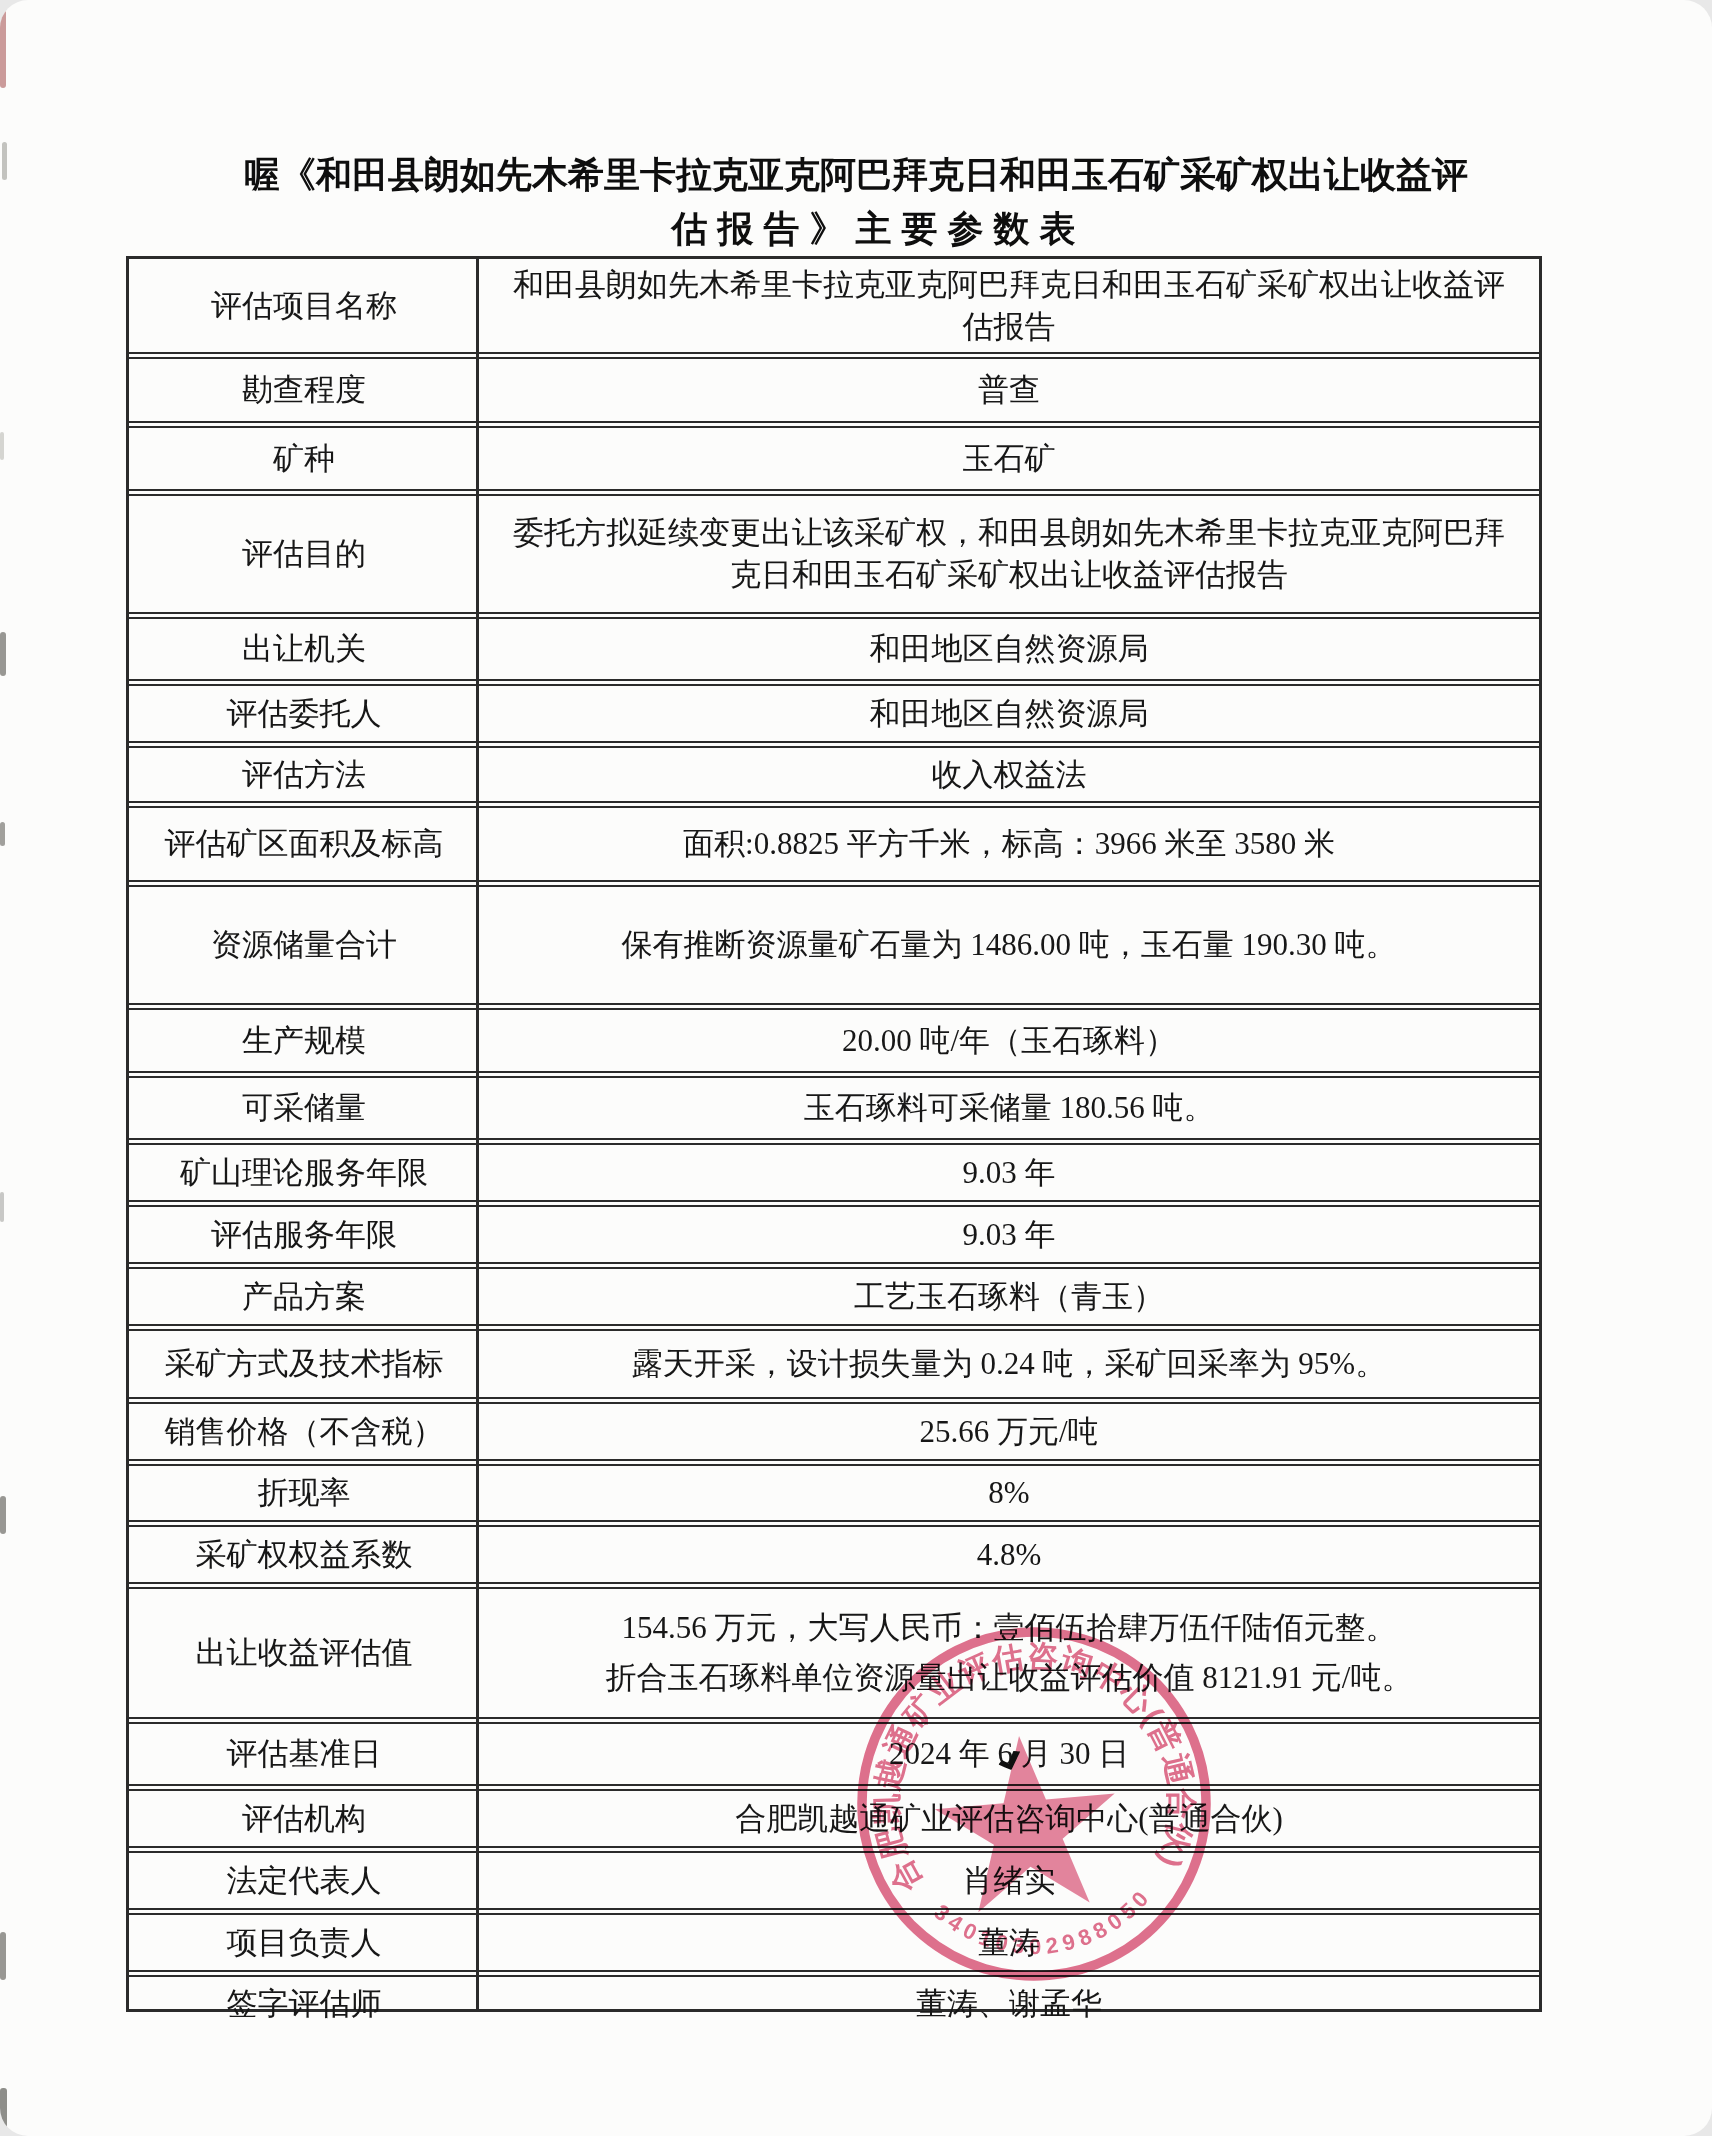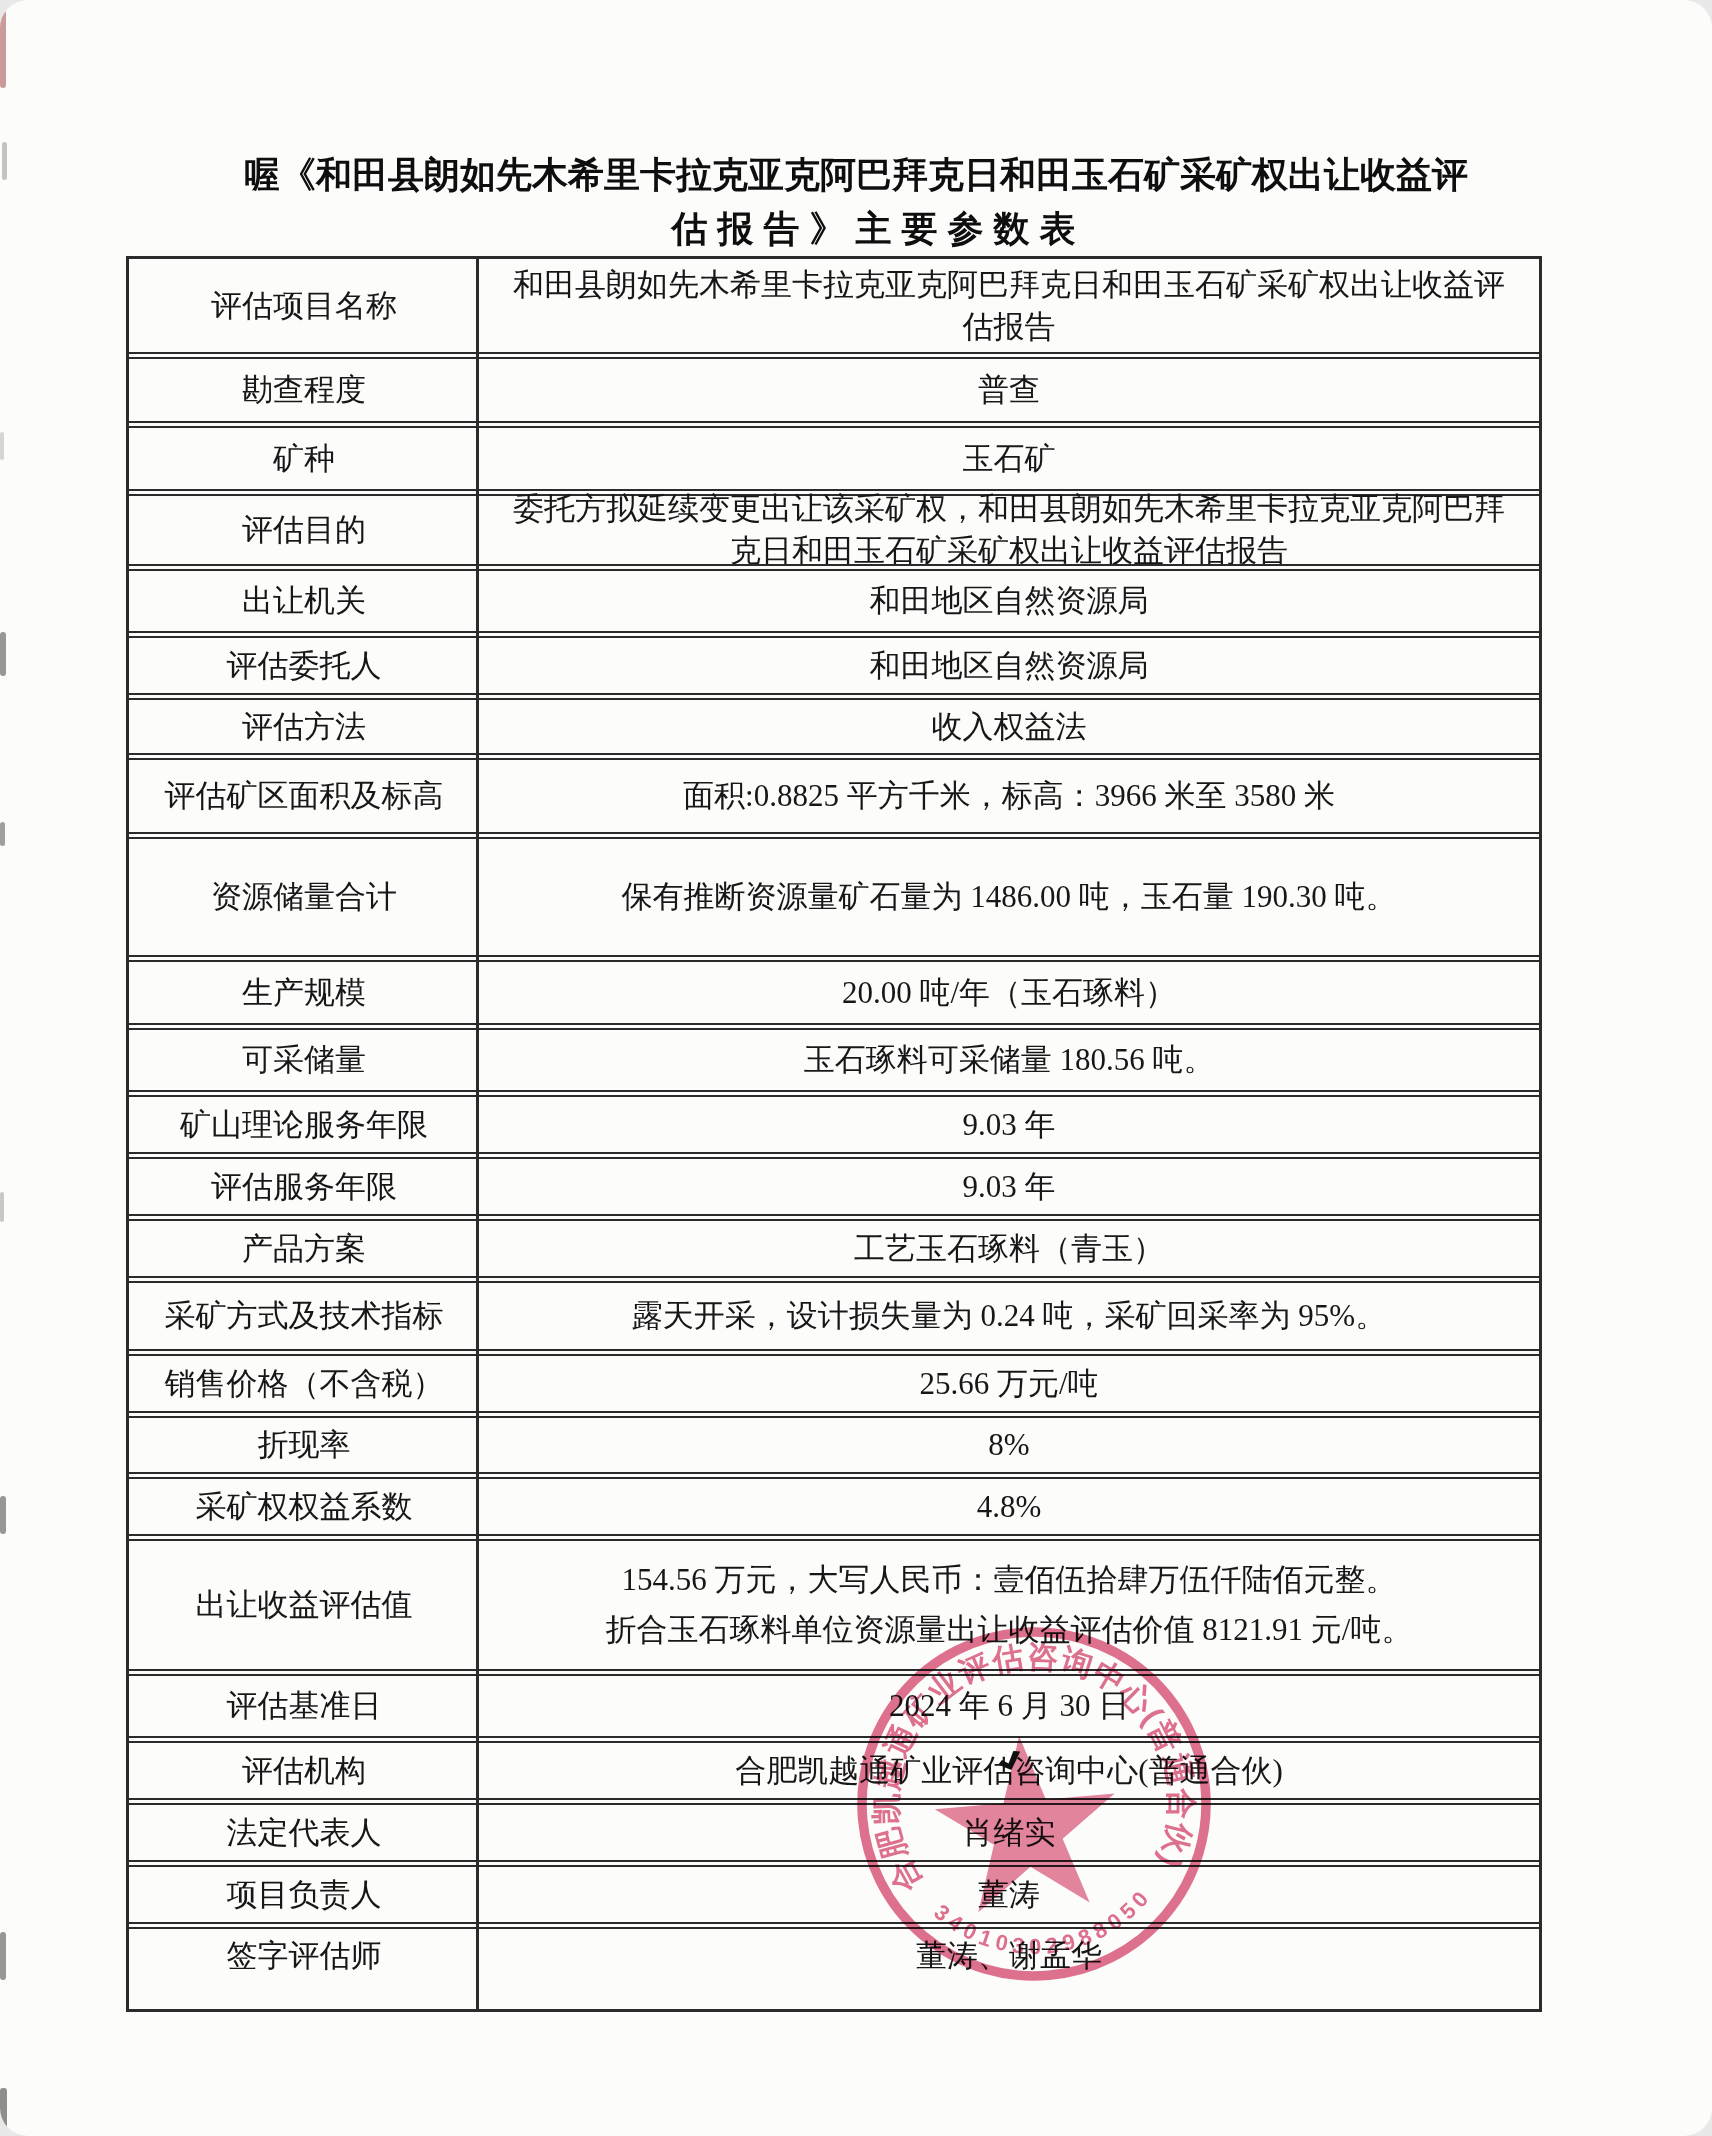--- a/index.html
+++ b/index.html
@@ -105,21 +105,21 @@
         <div class="cell val">和田县朗如先木希里卡拉克亚克阿巴拜克日和田玉石矿采矿权出让收益评估报告</div>
       </div>
     <div class="row" style="height:69px">
         <div class="cell lbl">勘查程度</div>
         <div class="cell val">普查</div>
       </div>
     <div class="row" style="height:68px">
         <div class="cell lbl">矿种</div>
         <div class="cell val">玉石矿</div>
       </div>
-    <div class="row" style="height:75px">
+    <div class="row" style="height:123px">
         <div class="cell lbl">评估目的</div>
         <div class="cell val">委托方拟延续变更出让该采矿权，和田县朗如先木希里卡拉克亚克阿巴拜克日和田玉石矿采矿权出让收益评估报告</div>
       </div>
     <div class="row" style="height:67px">
         <div class="cell lbl">出让机关</div>
         <div class="cell val">和田地区自然资源局</div>
       </div>
     <div class="row" style="height:62px">
         <div class="cell lbl">评估委托人</div>
         <div class="cell val">和田地区自然资源局</div>

